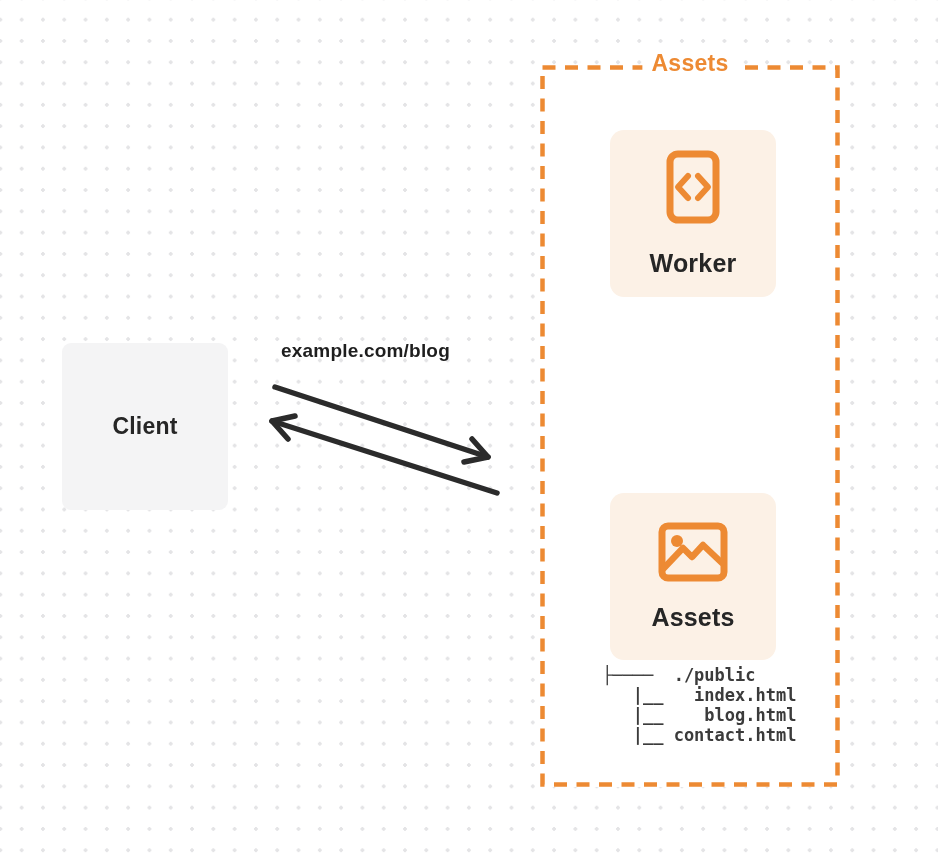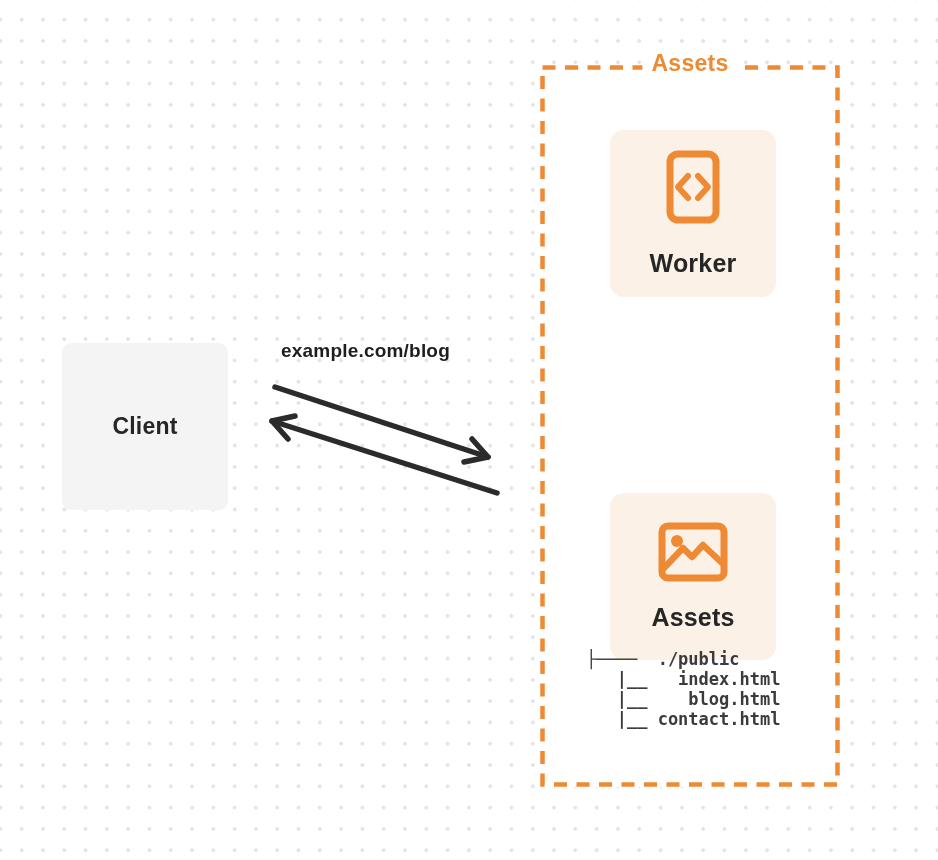--- a/index.html
+++ b/index.html
@@ -72,21 +72,21 @@
   }
   .card.worker{top:65px;gap:25px;}
   .card.assets{top:416px;gap:21px;margin-top:12px;}
   .card-label{font-size:25px;font-weight:700;color:var(--text-dark);letter-spacing:.2px;}
   .icon svg{display:block;}
   .icon .stroke{fill:none;stroke:var(--accent-orange);}
   .icon .fill{fill:var(--accent-orange);stroke:none;}
 
   
   .tree{
-    position:absolute;left:46px;top:584px;margin:0;
+    position:absolute;left:46px;top:584px;margin:16px;
     font-family:"DejaVu Sans Mono",monospace;
     font-size:17px;line-height:20px;font-weight:600;
     color:var(--tree-text);
     white-space:pre;
   }
 </style>
 </head>
 <body>
 
 <div class="stage">

